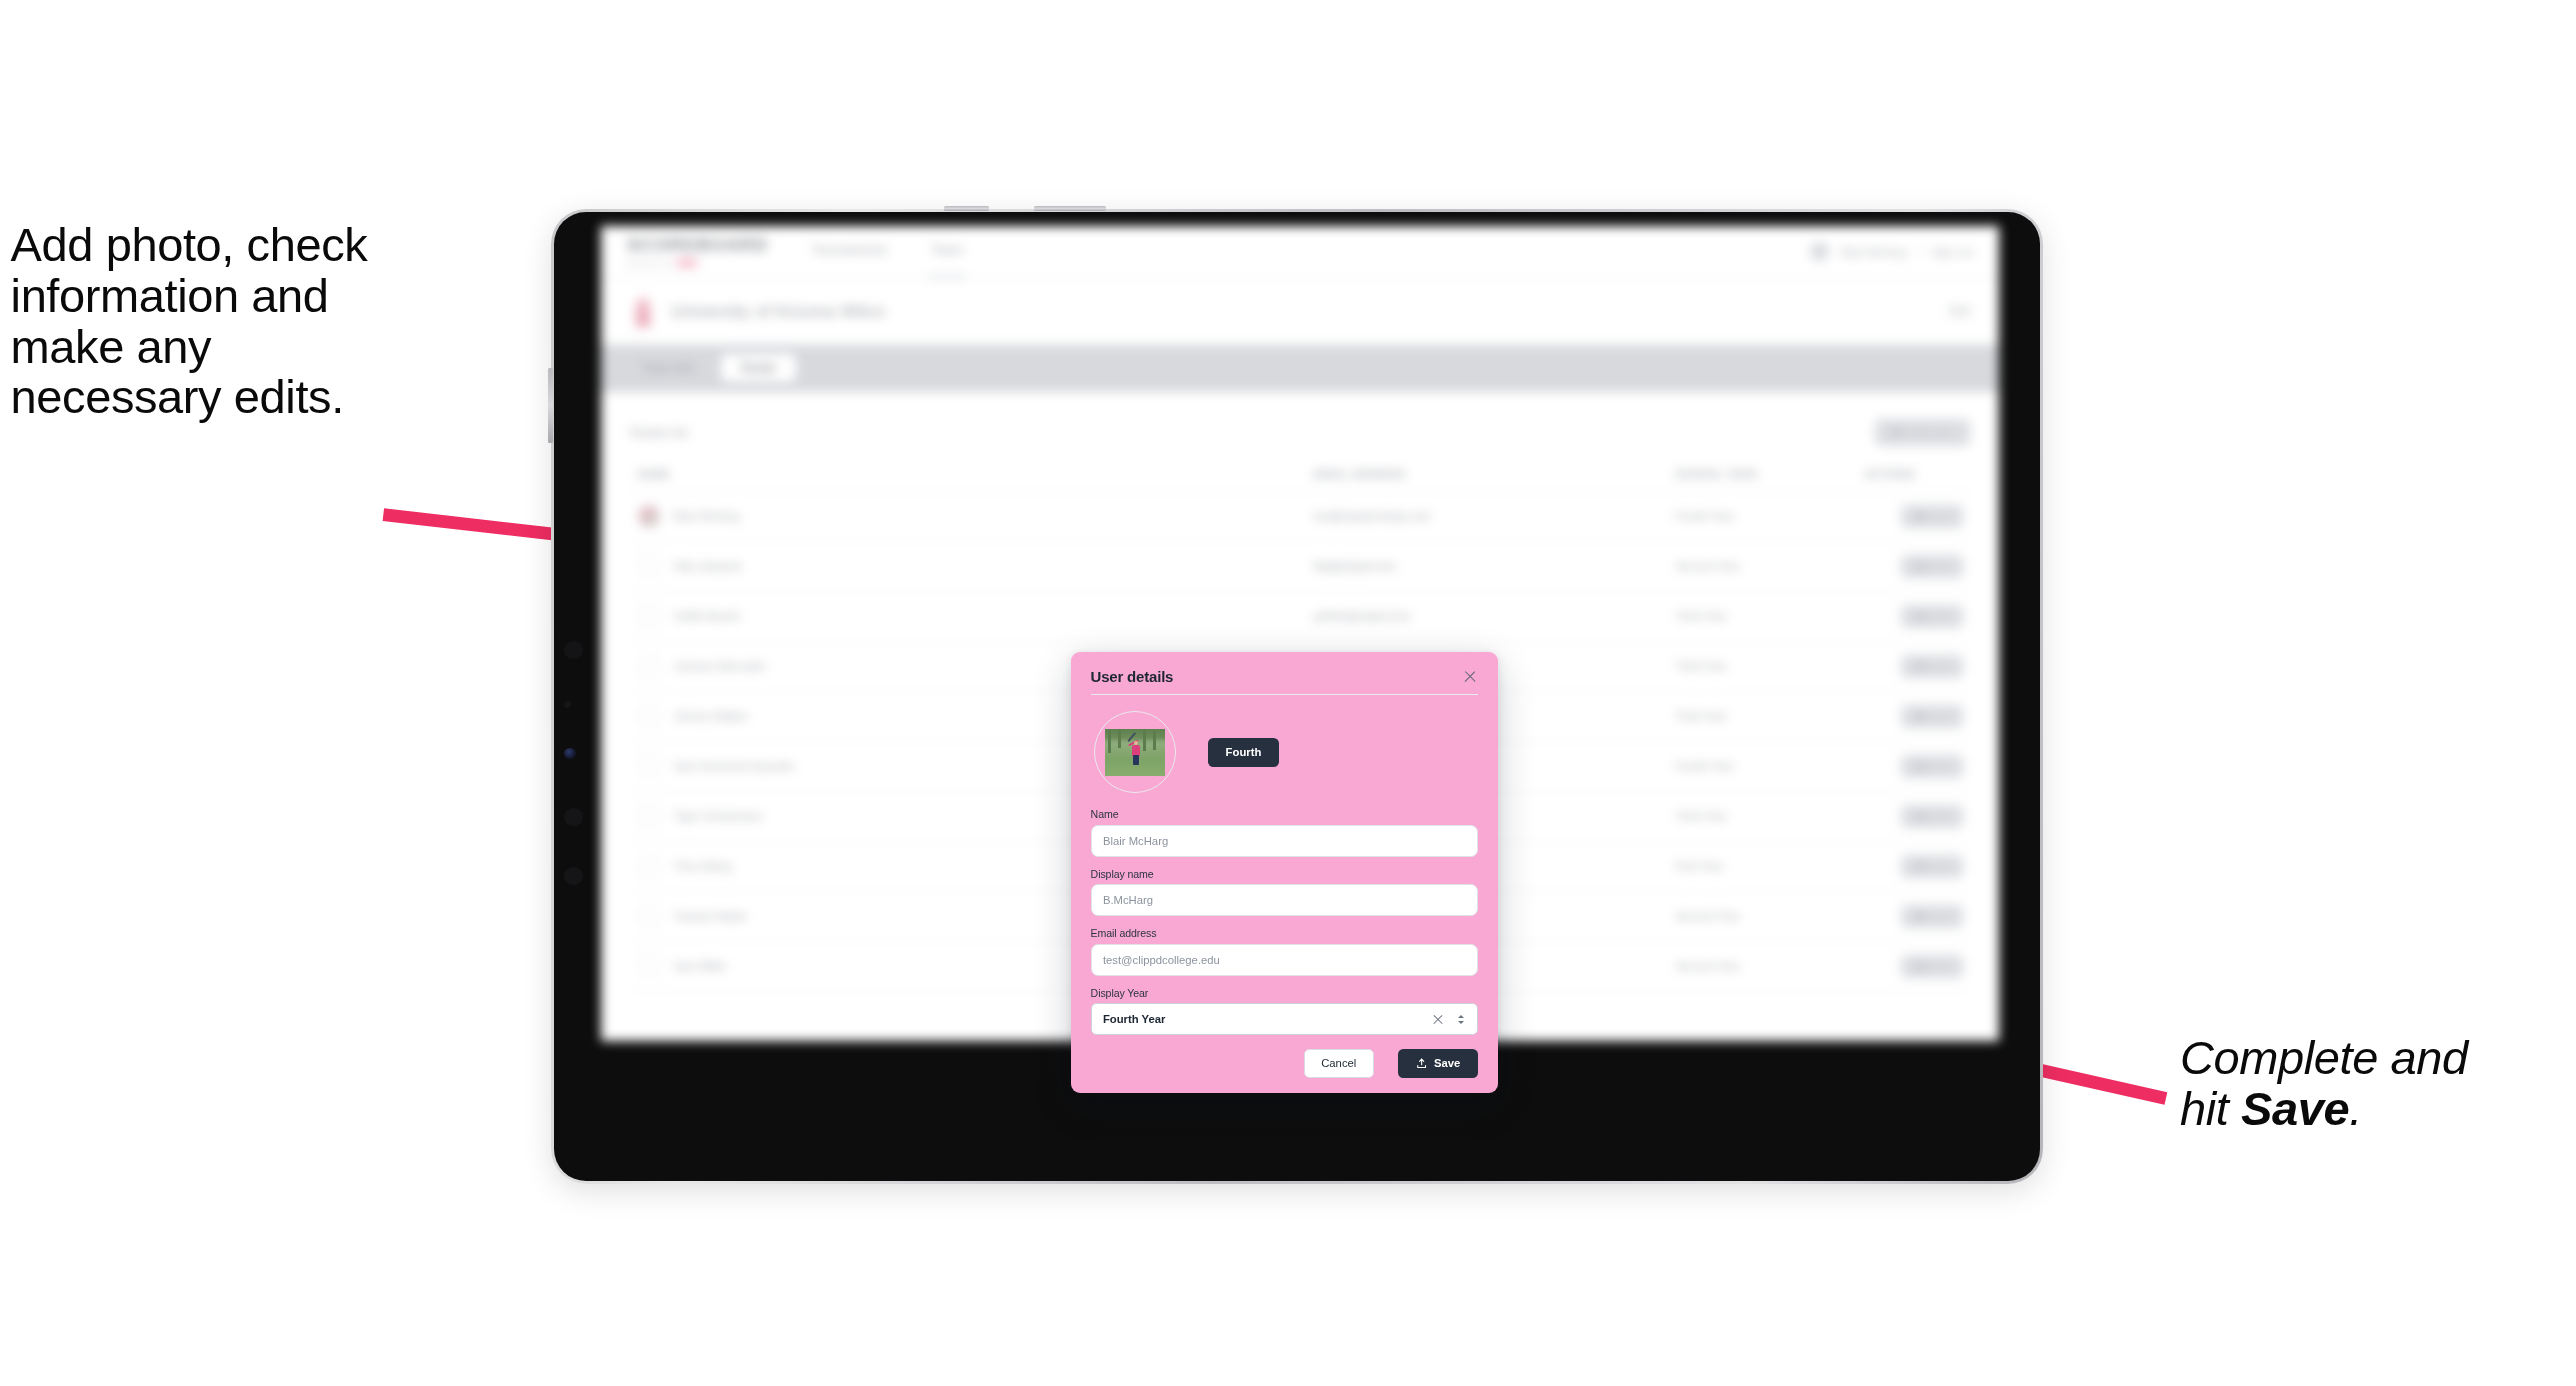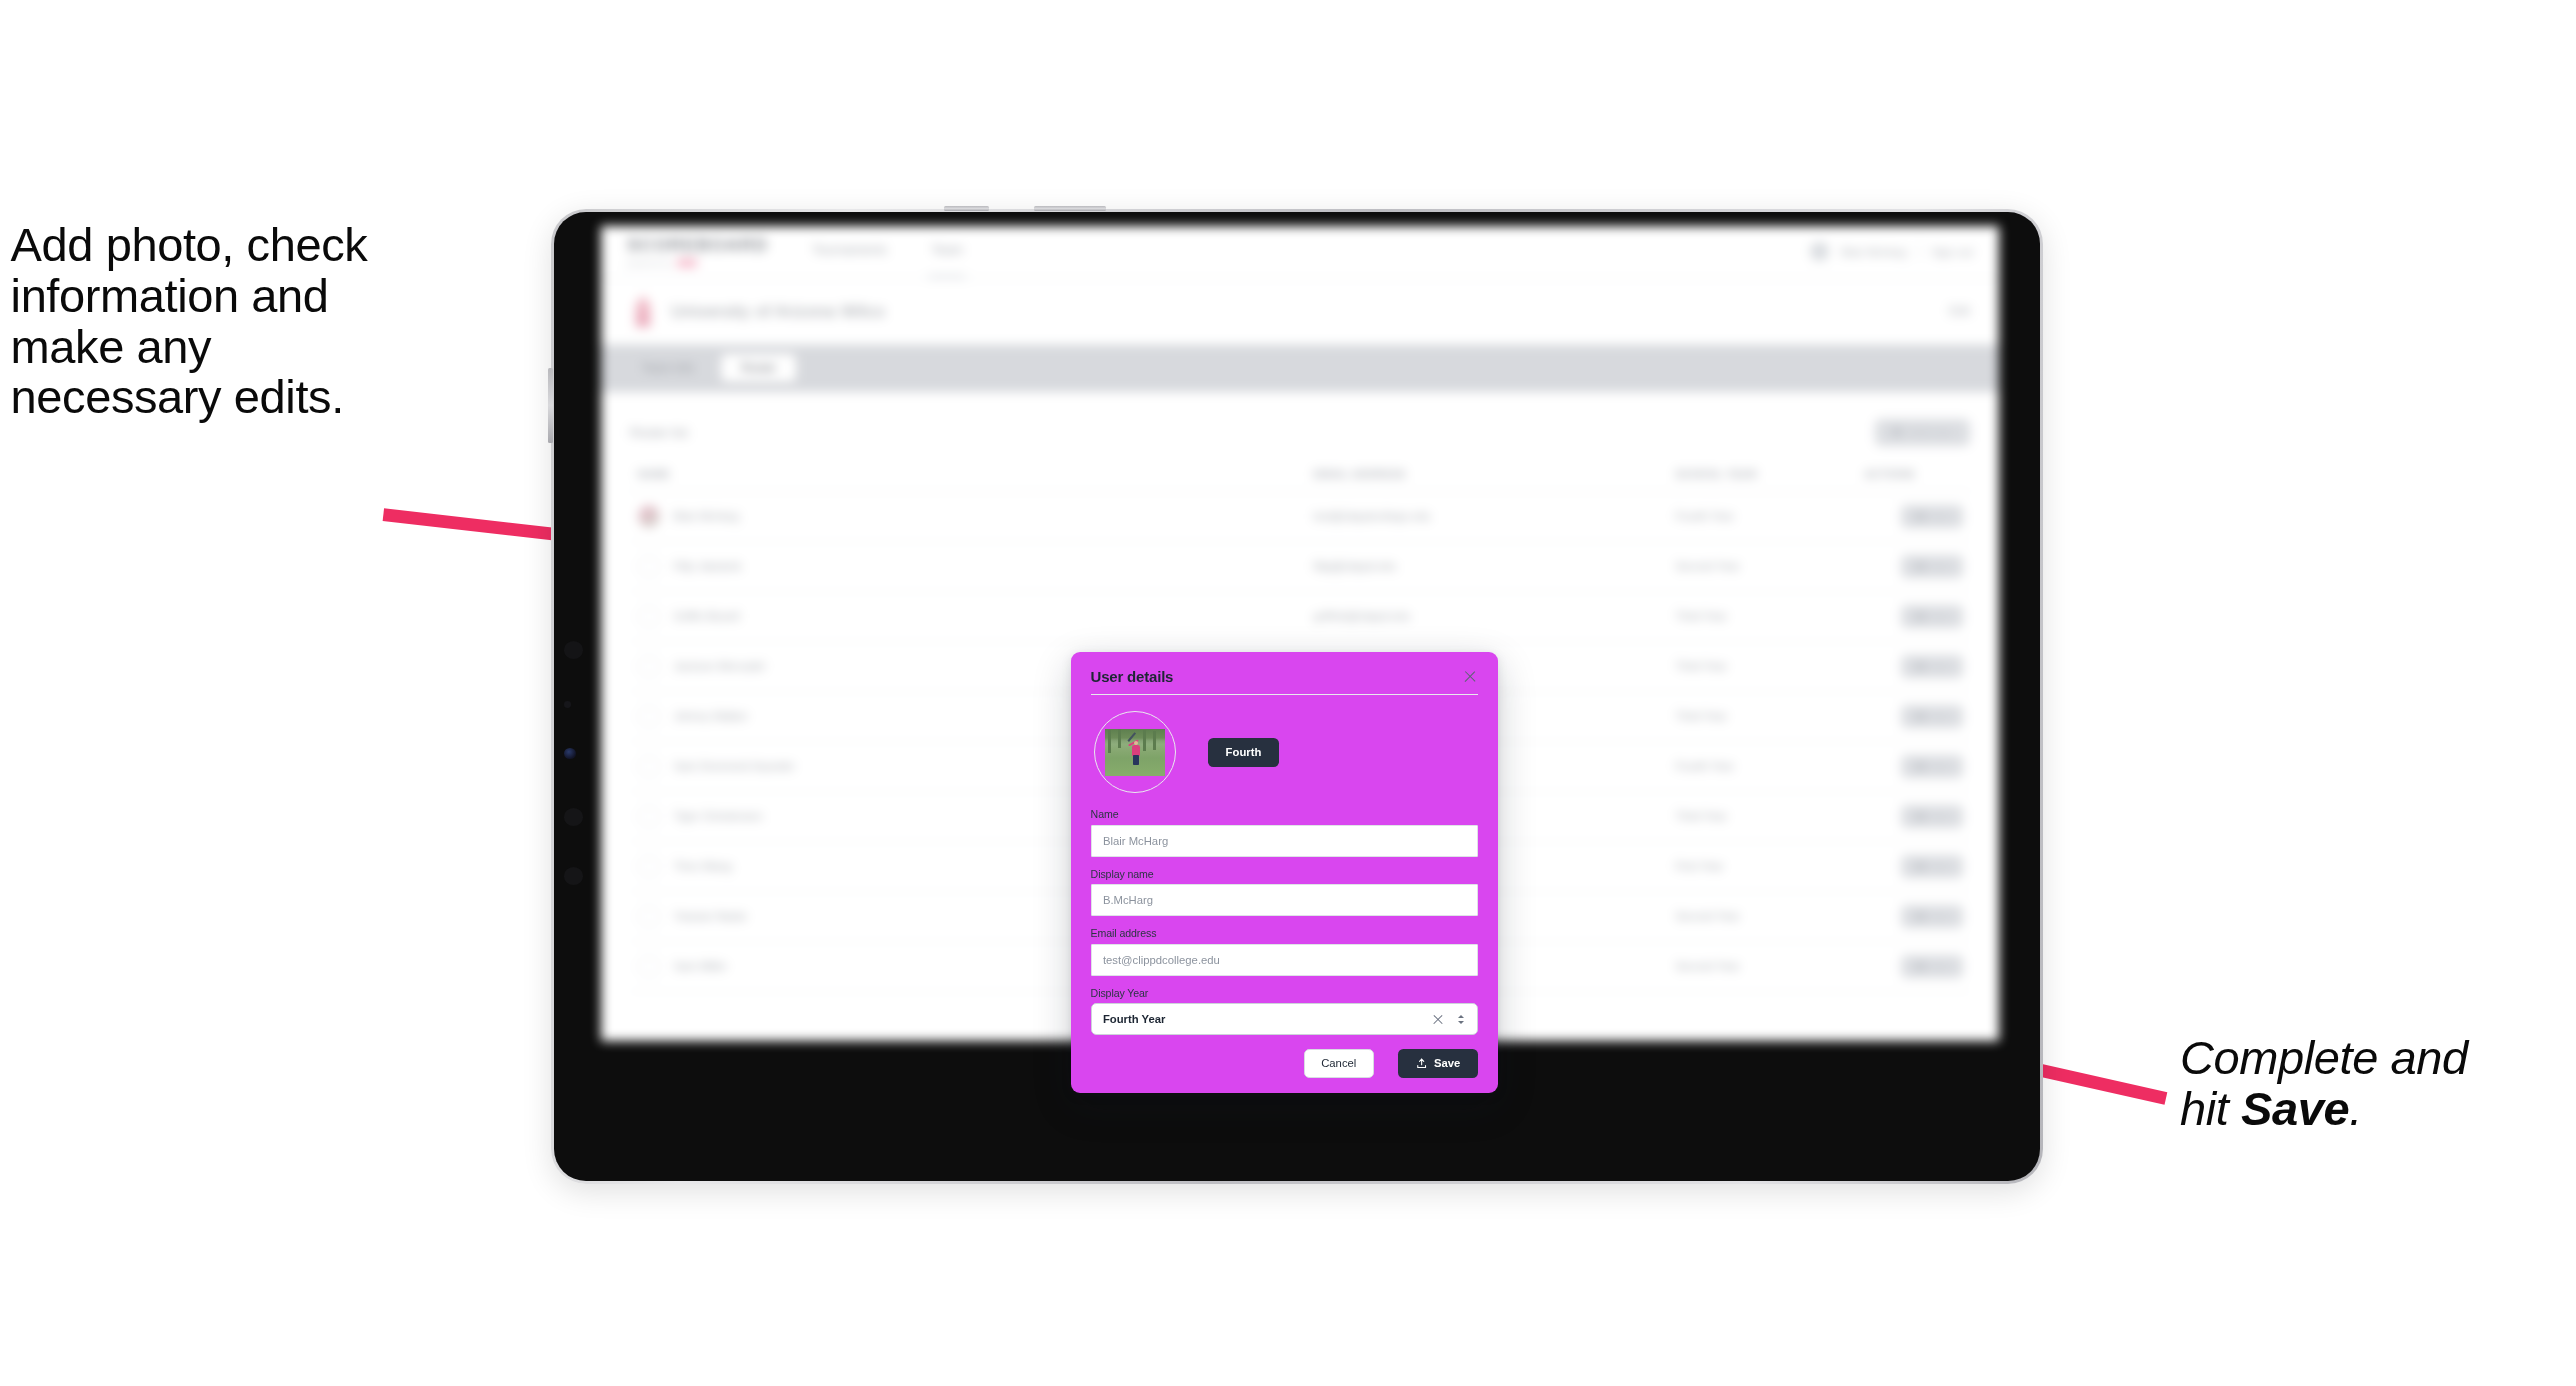--- a/index.html
+++ b/index.html
@@ -194,21 +194,21 @@
   #modal-overlay {
     position: absolute;
     left: 47px; top: 13.6px;
     width: 1398px; height: 815px;
     pointer-events: none;
   }
   #modal {
     position: absolute;
     left: 470px; top: 426px;
     width: 427px;
-    background: #d946ef;
+    background: #f9a8d4;
     border-radius: 9px;
     box-shadow: 0 12px 39px rgba(16,24,40,0.20), 0 2.3px 10.6px rgba(16,24,40,0.10);
     padding: 16.6px 19.6px 15px 19.6px;
   }
   #modal-header {
     display: flex; align-items: flex-start;
     border-bottom: 0.8px solid #e8eaed;
     padding-bottom: 7.5px;
   }
   #modal-title {
@@ -279,21 +279,21 @@
     font-family: "Liberation Sans", sans-serif;
   }
 
   .field-group { margin-bottom: 11px; }
   .field-label {
     display: block; font-size: 10.6px; color: #2b3442;
     margin-bottom: 4.5px; letter-spacing: -0.1px;
   }
   .field-input {
     width: 100%; height: 32px;
-    border: 1.1px solid #dfe2e7; border-radius: 1px;
+    border: 1.1px solid #dfe2e7; border-radius: 7px;
     padding: 0 11.3px;
     font-size: 11.3px; color: #8c939e;
     background: #fff;
     font-family: "Liberation Sans", sans-serif;
     outline: none;
   }
   .field-input::placeholder { color: #8c939e; }
 
   #school-year-control {
     width: 100%; height: 32px;

